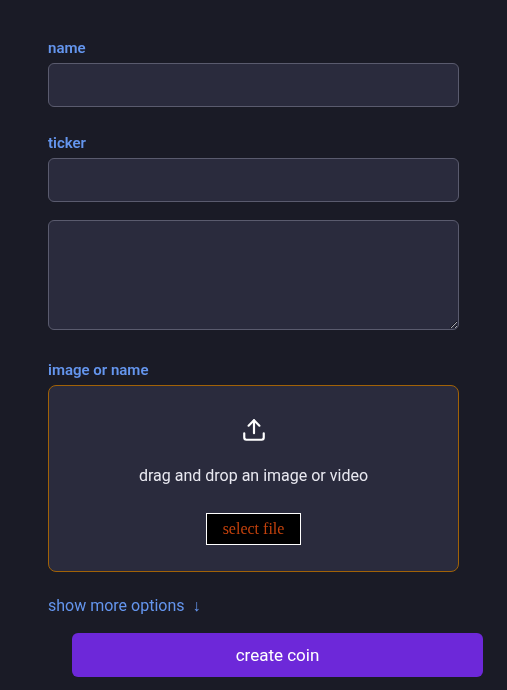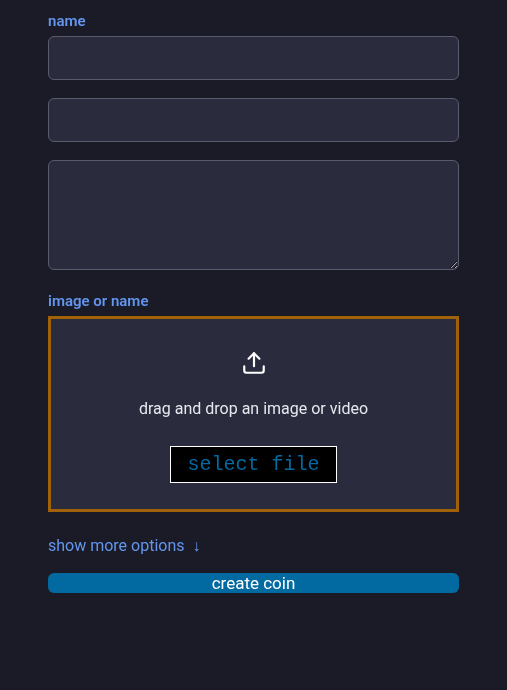--- a/index.html
+++ b/index.html
@@ -19,20 +19,21 @@
     .form-group {
       margin-bottom: 18px;
     }
     
     .label {
       color: #6495ed;
       font-size: 15px;
       font-weight: 600;
       margin-bottom: 6px;
       display: block;
+      margin-top: 27px;
     }
     
     .text-input {
       width: 100%;
       background-color: #2a2b3d;
       border: 1px solid #5a5b6e;
       border-radius: 6px;
       padding: 13px 12px;
       color: #fff;
       font-size: 14px;
@@ -48,22 +49,22 @@
       color: #fff;
       font-size: 14px;
       font-family: inherit;
       min-height: 110px;
       resize: both;
     }
     
     .dropzone {
       width: 100%;
       background-color: #2a2b3d;
-      border: 3px solid #a16207;
-      border-radius: 0;
+      border: 1px solid #a16207;
+      border-radius: 8px;
       padding: 30px 20px 26px 20px;
       display: flex;
       flex-direction: column;
       align-items: center;
       justify-content: center;
     }
     
     .upload-icon {
       color: #fff;
       margin-bottom: 18px;
@@ -71,25 +72,25 @@
     
     .dropzone-text {
       color: #e8e8f0;
       font-size: 16px;
       margin-bottom: 28px;
       text-align: center;
     }
     
     .select-file-btn {
       background-color: #000;
-      color: #0369a1;
+      color: #c2410c;
       border: 1px solid #fff;
       padding: 6px 16px;
-      font-size: 20px;
-      font-family: Liberation Mono, monospace;
+      font-size: 16px;
+      font-family: Liberation Serif, serif;
       cursor: pointer;
     }
     
     .more-options {
       color: #6495ed;
       font-size: 16px;
       background: none;
       border: none;
       cursor: pointer;
       padding: 6px 0 18px 0;
@@ -98,40 +99,43 @@
       align-items: center;
       gap: 8px;
     }
     
     .arrow-down {
       font-size: 16px;
     }
     
     .submit-btn {
       width: 100%;
-      background-color: #0369a1;
+      background-color: #6d28d9;
       color: #fff;
       border: none;
       border-radius: 6px;
+      padding: 12px;
       font-size: 17px;
       font-family: inherit;
       cursor: pointer;
+      margin-left: 24px;
     }
   </style>
 </head>
 <body>
 
 
 
 <div class="form-group">
   <label class="label">name</label>
   <input type="text" class="text-input" value="" style="">
 </div>
 
 <div class="form-group">
+  <label class="label">ticker</label>
   <input type="text" class="text-input" value="" style="">
 </div>
 
 <div class="form-group">
   <textarea class="textarea-input" style=""></textarea>
 </div>
 
 <div class="form-group">
   <label class="label">image or name</label>
   <div class="dropzone">

